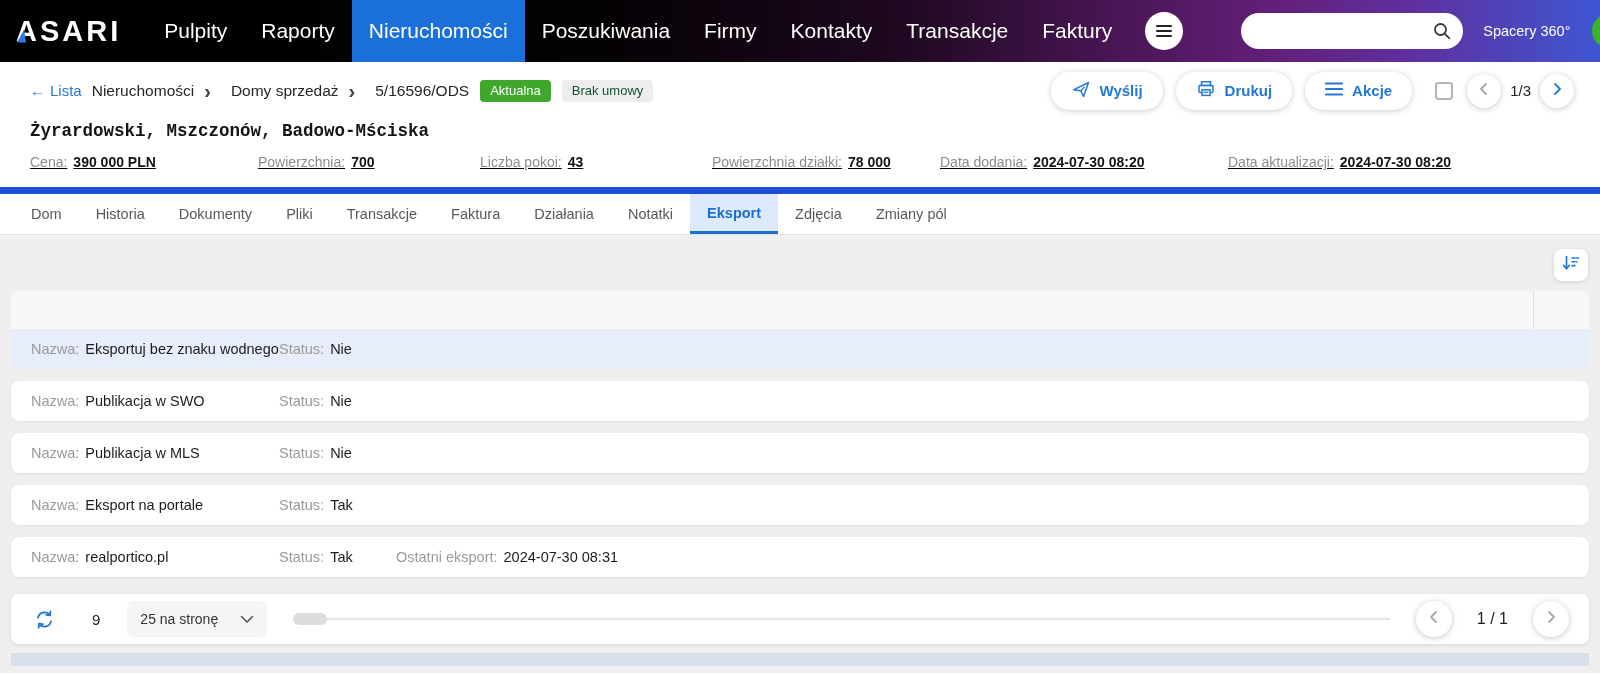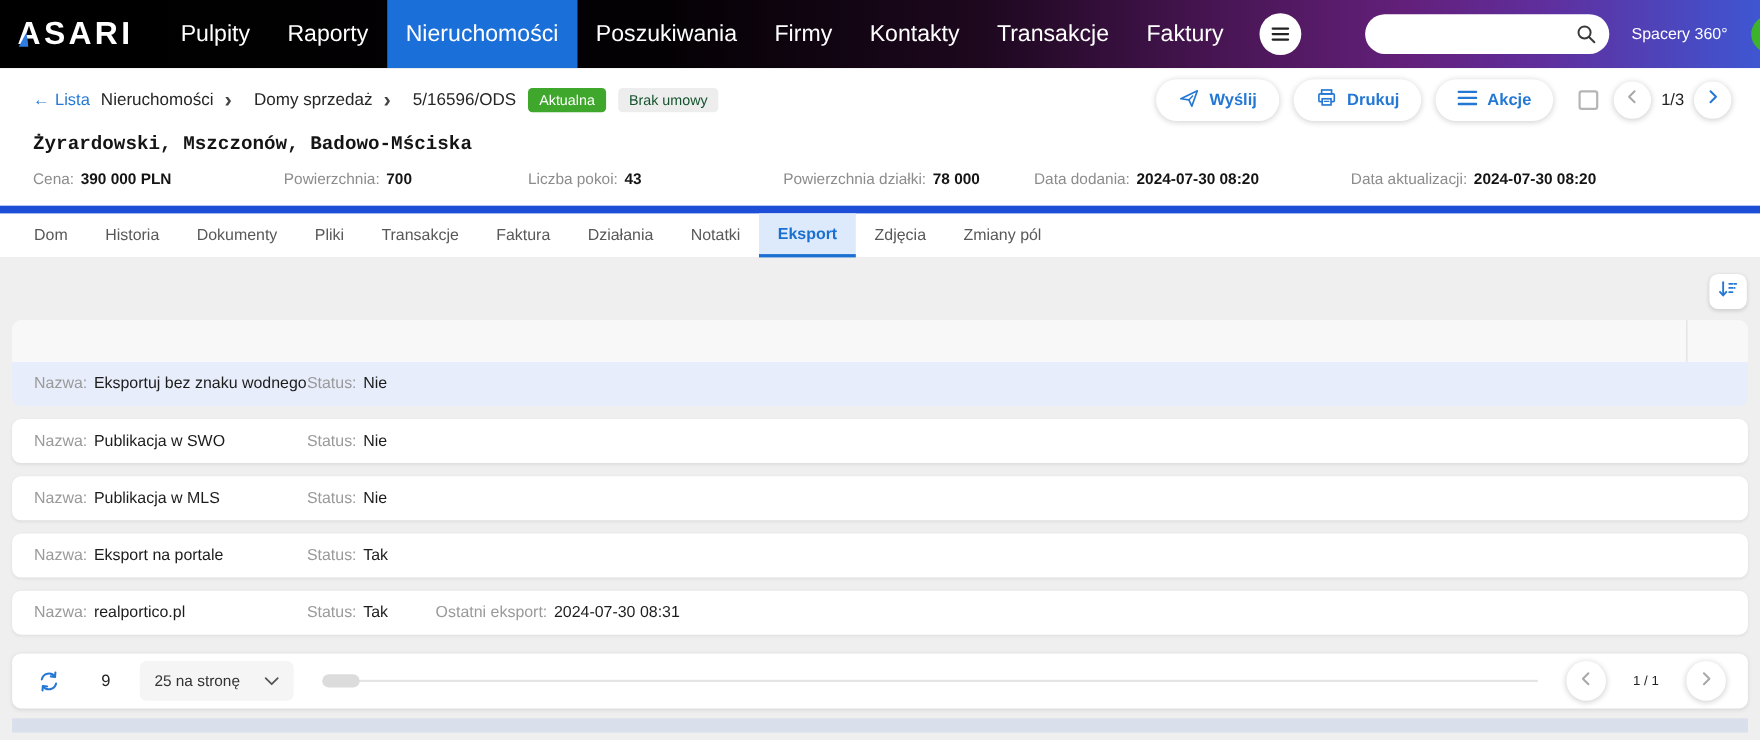--- a/index.html
+++ b/index.html
@@ -43,21 +43,21 @@
   .crumb-actions{ margin-left:auto; display:flex; align-items:center; }
   .pill-btn{ display:flex; align-items:center; gap:9px; background:#fff; border-radius:19px; height:38px; padding:0 20px;
     color:#2478d4; font-size:15px; font-weight:600; box-shadow:0 1px 6px rgba(0,0,0,.20); margin-left:13px; cursor:pointer; white-space:nowrap; }
   .checkbox{ width:18px; height:18px; border:2px solid #b5b5b5; border-radius:3px; margin:0 14px 0 23px; cursor:pointer; background:#fff; }
   .circle-btn{ width:34px; height:34px; border-radius:50%; background:#fff; box-shadow:0 1px 6px rgba(0,0,0,.22);
     display:flex; align-items:center; justify-content:center; cursor:pointer; flex:0 0 auto; }
   .pager-label{ font-size:15px; color:#222; margin:0 9px; }
 
   .prop-title{ padding:2px 30px 0; font-size:17.5px; font-weight:700; color:#141414;font-family:Liberation Mono, monospace; }
   .info-row{ display:flex; padding:13px 30px 17px; font-size:14px; }
-  .info-field{ display:flex; gap:6px; align-items:baseline; white-space:nowrap; }
+  .info-field{ display:flex; gap:6px; align-items:baseline; white-space:nowrap;text-decoration:underline; }
   .info-field .lbl{ color:#8c8c8c; }
   .info-field .val{ color:#141414; font-weight:700; }
   .f0{width:228px}.f1{width:222px}.f2{width:232px}.f3{width:228px}.f4{width:288px}.f5{flex:1}
 
   
   .tab-bar{ background:#fff; height:48px; display:flex; align-items:stretch; padding:0 14px; border-top:7px solid #1d4ed8; border-bottom:1px solid #e3e3e3; }
   .tab{ display:flex; align-items:center; padding:0 17px; font-size:14.5px; color:#585858; cursor:pointer; white-space:nowrap; }
   .tab.active{ background:#dceafb; color:#1a6fd0; font-weight:600; border-bottom:3px solid #1a6fd0; }
 
   
@@ -81,21 +81,21 @@
     display:flex; align-items:center; padding:0 20px 0 22px; }
   .refresh-btn{ display:flex; cursor:pointer; }
   .count{ margin-left:36px; font-size:15px; color:#222; }
   .per-page{ margin-left:27px; width:140px; height:36px; background:#f5f5f5; border-radius:6px; display:flex;
     align-items:center; justify-content:space-between; padding:0 13px; font-size:14px; color:#333; cursor:pointer; }
   .hscroll{ flex:1; position:relative; height:12px; margin:0 26px; }
   .hscroll::before{ content:""; position:absolute; left:0; right:0; top:5px; height:2px; background:#e4e4e4; }
   .hscroll .thumb{ position:absolute; left:0; top:0; width:34px; height:12px; border-radius:6px; background:#dcdcdc; cursor:grab; }
   .foot-pager{ display:flex; align-items:center; }
   .foot-pager .circle-btn{ width:36px; height:36px; }
-  .foot-page-label{ font-size:12px; color:#222; margin:0 25px; }
+  .foot-page-label{ font-size:16px; color:#222; margin:0 25px; }
 
   .bottom-strip{ height:13px; background:#d9e0eb; margin-top:9px; }
 </style>
 </head>
 <body>
 
 <div class="topnav">
   <div class="logo">ASARI</div>
 
   <div class="nav-item">Pulpity</div>

